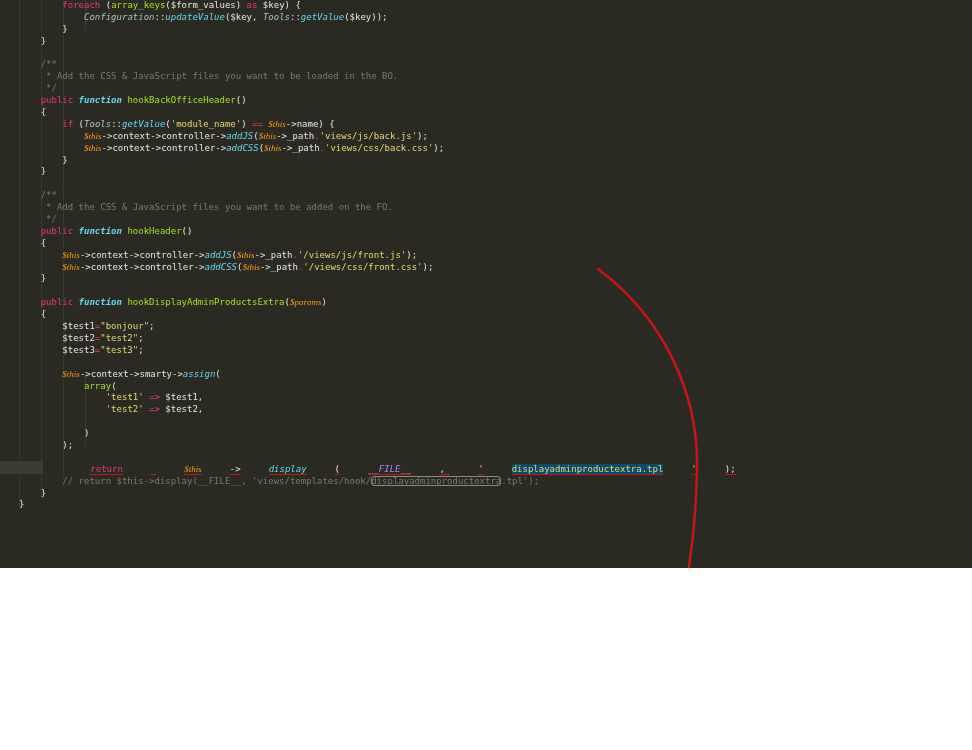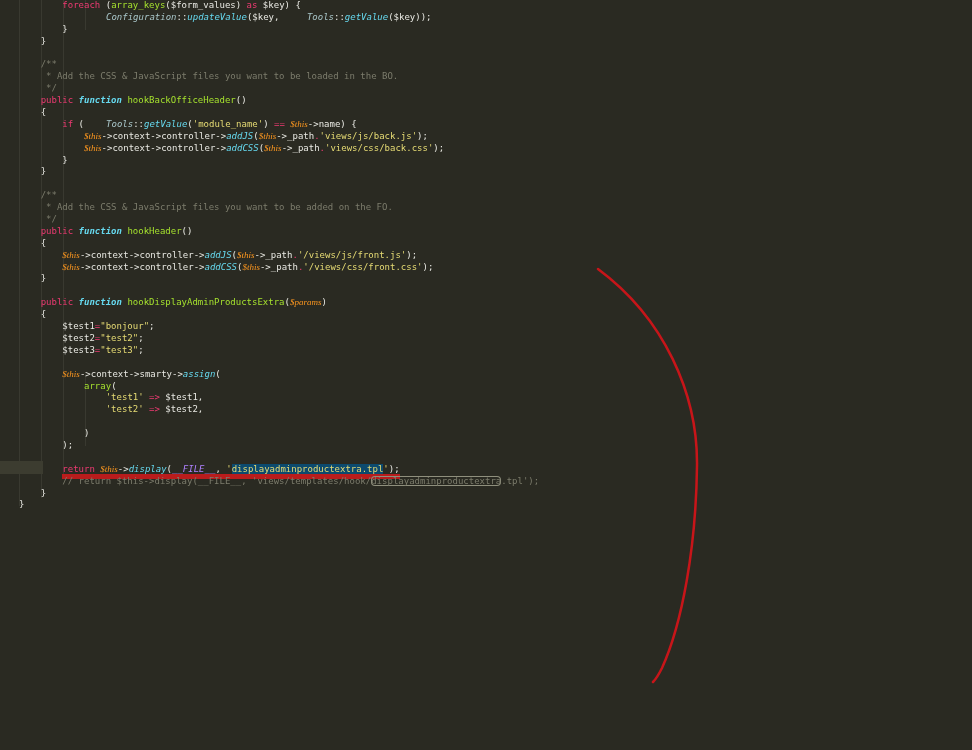--- a/index.html
+++ b/index.html
@@ -1,21 +1,21 @@
 <!DOCTYPE html>
 <html><head>
 <meta charset="utf-8">
 <style>
   html, body { margin: 0; padding: 0; }
   body { width: 972px; height: 750px; overflow: hidden; }
 
   .screen {
     position: relative;
     width: 972px;
-    height: 750px;
+    height: 568px;
     background: #2a2a22;
     overflow: hidden;
   }
 
   .code-area {
     position: absolute;
     left: 0; top: 0;
     width: 972px;
     padding-left: 19px;
     box-sizing: border-box;
@@ -27,29 +27,29 @@
   }
   .line { height: 11.9px; }
 
   
   .p  { color: #e9e9e3; }
   .k  { color: #ee3a72; }
   .kf { color: #66d9ef; font-style: italic; font-weight: bold; }
   .s  { color: #e6db74; }
   .f  { color: #66d9ef; font-style: italic; }
   .g  { color: #a6e22e; }
-  .cl { color: #a9c6c9; font-style: italic; margin-left: 22px; }
+  .cl { color: #a9c6c9; font-style: italic; }
   .v  { color: #fd971f; font-style: italic; font-family: Liberation Serif, serif; }
   .c  { color: #7c7c6c; }
   .ct { color: #ae81ff; font-style: italic; }
 
   
   .hl { background: #0c4a6e; }
   .o  { box-shadow: inset 0 0 0 1px #8f8f7d; border-radius: 4px; }
-  .u  { border-bottom: 5px solid #b91c1c; }
+  .u  { border-bottom: 1px solid #b91c1c; margin-left: 28px; }
 
   
   .guide {
     position: absolute;
     width: 1px;
     background: rgba(248, 248, 242, 0.07);
   }
 
   
   .gutter-marker {

